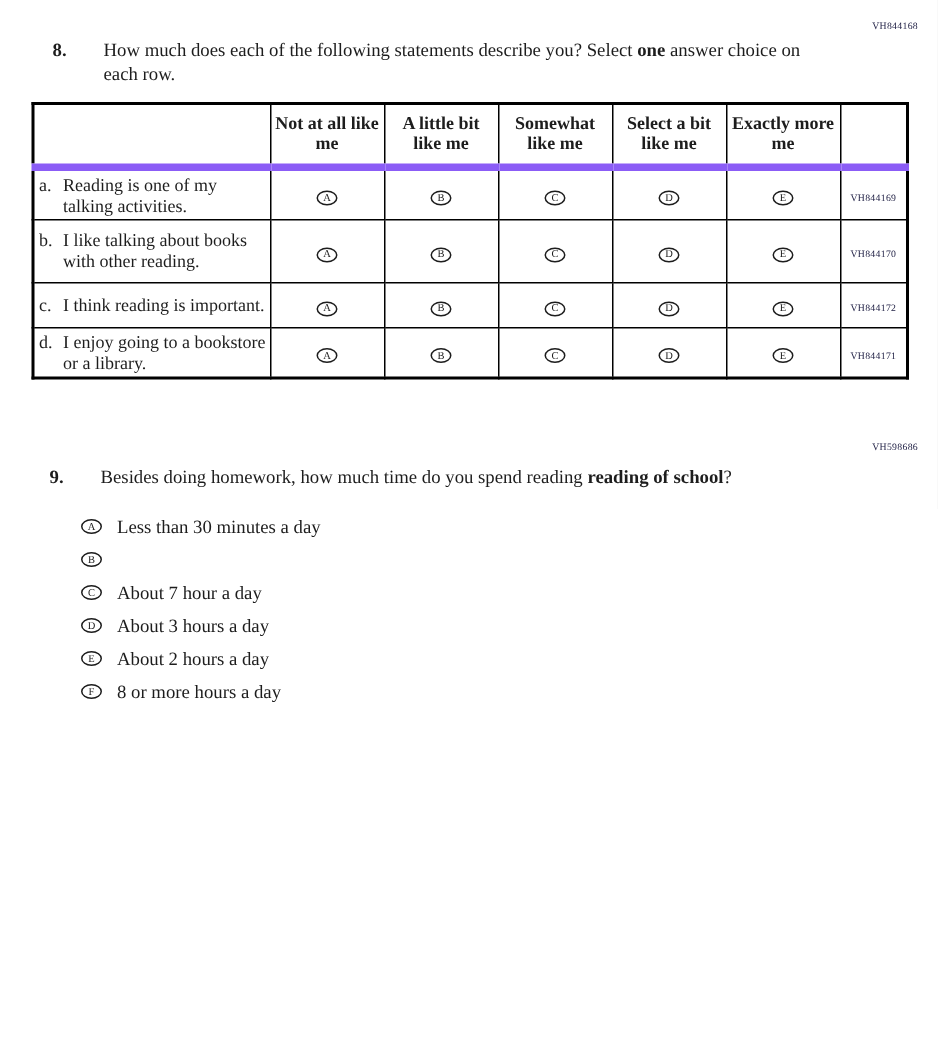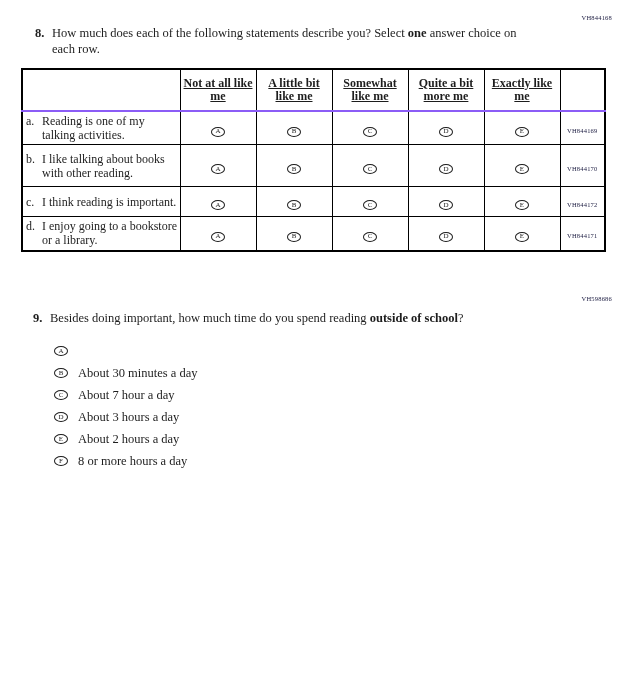--- a/index.html
+++ b/index.html
@@ -18,34 +18,34 @@
     letter-spacing:0.2px;
     font-family:"Liberation Serif", serif;
   }
   #q8-code { position:absolute; top:14px; right:13px; }
   #q9-code { position:absolute; top:295px; right:13px; }
 
   .question { position:absolute; display:flex; font-size:12.5px; line-height:1.3; }
   #q8 { top:25px; left:35px; width:505px; }
   #q9 { top:310px; left:33px; width:575px; }
   .qnum { font-weight:bold; flex:0 0 17px; }
-  .qtext { display:block; }
+  .qtext { display:block;margin-left:17px; }
   #q8 .qtext { width:482px; }
   .bold { font-weight:bold; }
 
   
   #q8-table {
     position:absolute; top:68px; left:21px;
     border-collapse:collapse;
     table-layout:fixed;
     width:583px;
     border:2px solid #000;
   }
   #q8-table th, #q8-table td { border:1.5px solid #000; }
-  #q8-table thead th { border-bottom:2px solid #8b5cf6;text-decoration:underline; }
+  #q8-table thead th { border-bottom:5px solid #8b5cf6; }
   #q8-table th {
     font-size:12px; font-weight:bold; line-height:1.12;
     text-align:center; vertical-align:middle; padding:4px 2px;
     height:42px;
   }
   #q8-table td { vertical-align:middle; text-align:center; }
   .stmt-cell { text-align:left !important; padding:2px 2px 2px 3px; }
   .stmt { display:flex; gap:5px; font-size:12px; line-height:1.18; }
   .prefix { flex:0 0 11px; }
   .row-a td { height:28px; }
@@ -90,22 +90,22 @@
     <span class="qtext"><span>How much does each of the following statements describe you? Select </span><span class="bold">one</span><span> answer choice on each row.</span></span>
   </div>
 
   <table id="q8-table">
     <thead>
       <tr>
         <th style="width:158px;"></th>
         <th style="width:76px;">Not at all like me</th>
         <th style="width:76px;">A little bit like me</th>
         <th style="width:76px;text-align:center;">Somewhat like me</th>
-        <th style="width:76px;">Quite a bit more me</th>
-        <th style="width:76px;">Exactly like me</th>
+        <th style="width:76px;">Select a bit like me</th>
+        <th style="width:76px;">Exactly more me</th>
         <th style="width:45px;"></th>
       </tr>
     </thead>
     <tbody>
       <tr class="row-a">
         <td class="stmt-cell">
           <div class="stmt">
             <span class="prefix">a.</span>
             <span>Reading is one of my talking activities.</span>
           </div>
@@ -159,30 +159,30 @@
         <td><span class="bubble">E</span></td>
         <td class="code-cell"><span class="code">VH844171</span></td>
       </tr>
     </tbody>
   </table>
 
   <span id="q9-code" class="code">VH598686</span>
 
   <div id="q9" class="question">
     <span class="qnum">9.</span>
-    <span class="qtext"><span>Besides doing important, how much time do you spend reading </span><span class="bold">outside of school</span><span>?</span></span>
+    <span class="qtext"><span>Besides doing homework, how much time do you spend reading </span><span class="bold">reading of school</span><span>?</span></span>
   </div>
 
   <ul id="q9-options">
     <li>
       <span class="bubble">A</span>
+      <span>Less than 30 minutes a day</span>
     </li>
     <li>
       <span class="bubble">B</span>
-      <span>About 30 minutes a day</span>
     </li>
     <li>
       <span class="bubble">C</span>
       <span>About 7 hour a day</span>
     </li>
     <li>
       <span class="bubble">D</span>
       <span>About 3 hours a day</span>
     </li>
     <li>

